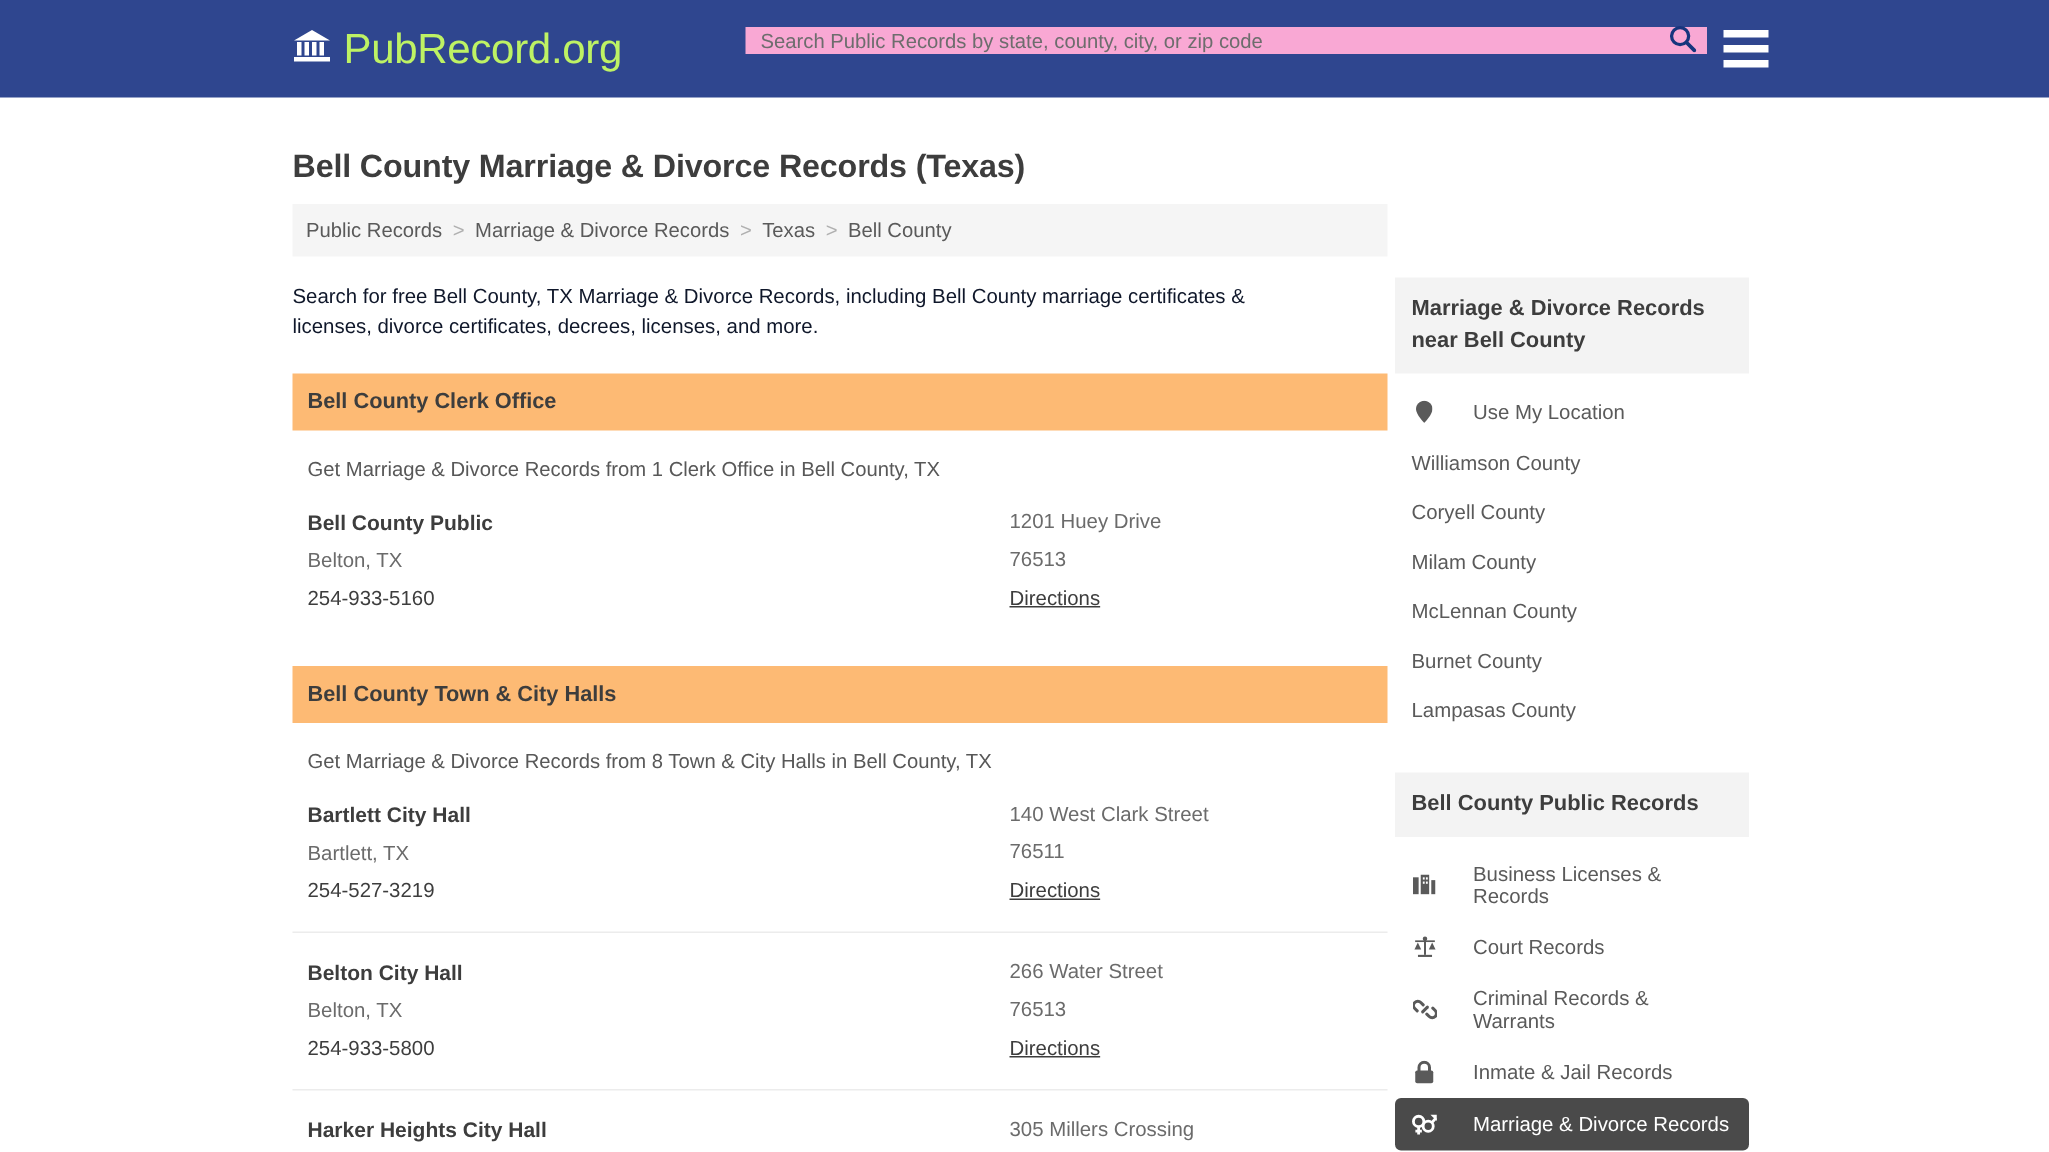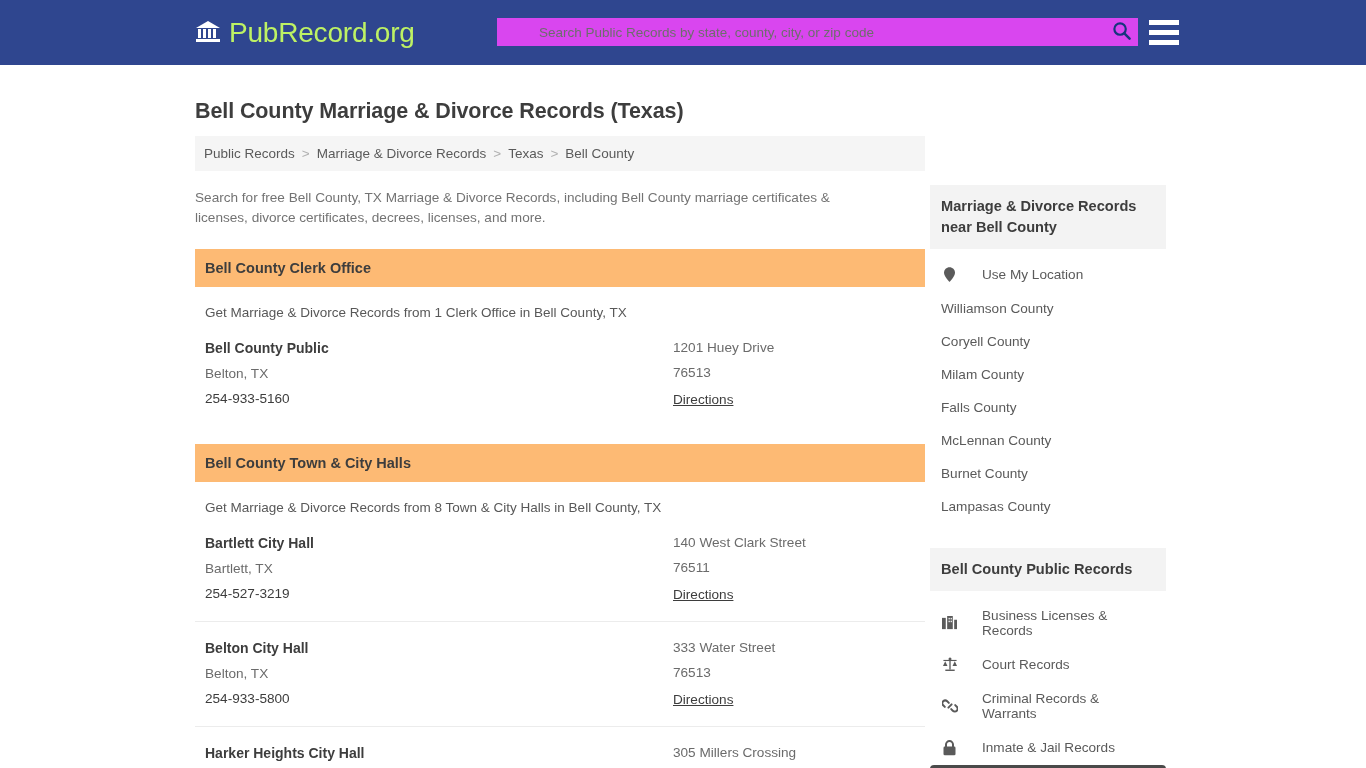--- a/index.html
+++ b/index.html
@@ -31,25 +31,24 @@
     font-size: 28px;
     font-weight: normal;
     letter-spacing: -0.2px;
     line-height: 1;
   }
   .search-wrap {
     position: absolute;
     left: 497px;
     top: 18px;
     width: 641px;
-    height: 28px;
-    background: #d946ef;
+    height: 18px;
+    background: #f9a8d4;
     display: flex;
     align-items: center;
-    padding-left: 32px;
   }
   .search-input {
     flex: 1;
     border: 0;
     outline: 0;
     height: 100%;
     padding: 0 10px;
     font-family: "Liberation Sans", sans-serif;
     font-size: 13.5px;
     color: #333;
@@ -101,21 +100,21 @@
     align-items: center;
     flex-wrap: wrap;
     gap: 0;
   }
   .crumb { color: #5a5a5a; text-decoration: none; cursor: pointer; }
   .crumb-sep { color: #b0b0b0; margin: 0 7px; }
 
   .intro {
     font-size: 13.6px;
     line-height: 20px;
-    color: #737373;
+    color: #0f172a;
     margin: 17px 0 21px 0;
     max-width: 680px;
   }
 
   
   .section-head {
     background: #fdba74;
     padding: 11px 10px;
     font-size: 14.5px;
     font-weight: bold;
@@ -295,21 +294,21 @@
         </div>
       </div>
 
       <div class="entry">
         <div class="entry-left">
           <div class="entry-name">Belton City Hall</div>
           <div class="entry-city">Belton, TX</div>
           <div class="entry-phone">254-933-5800</div>
         </div>
         <div class="entry-right">
-          <div class="entry-street">333 Water Street</div>
+          <div class="entry-street">266 Water Street</div>
           <div class="entry-zip">76513</div>
           <a class="entry-directions" href="#">Directions</a>
         </div>
       </div>
 
       <div class="entry">
         <div class="entry-left">
           <div class="entry-name">Harker Heights City Hall</div>
 
         </div>
@@ -342,25 +341,20 @@
         </a>
       </li>
       <li>
         <a class="side-link no-icon-pad" href="#">
           <span>Coryell County</span>
         </a>
       </li>
       <li>
         <a class="side-link no-icon-pad" href="#">
           <span>Milam County</span>
-        </a>
-      </li>
-      <li>
-        <a class="side-link no-icon-pad" href="#">
-          <span>Falls County</span>
         </a>
       </li>
       <li>
         <a class="side-link no-icon-pad" href="#">
           <span>McLennan County</span>
         </a>
       </li>
       <li>
         <a class="side-link no-icon-pad" href="#">
           <span>Burnet County</span>

